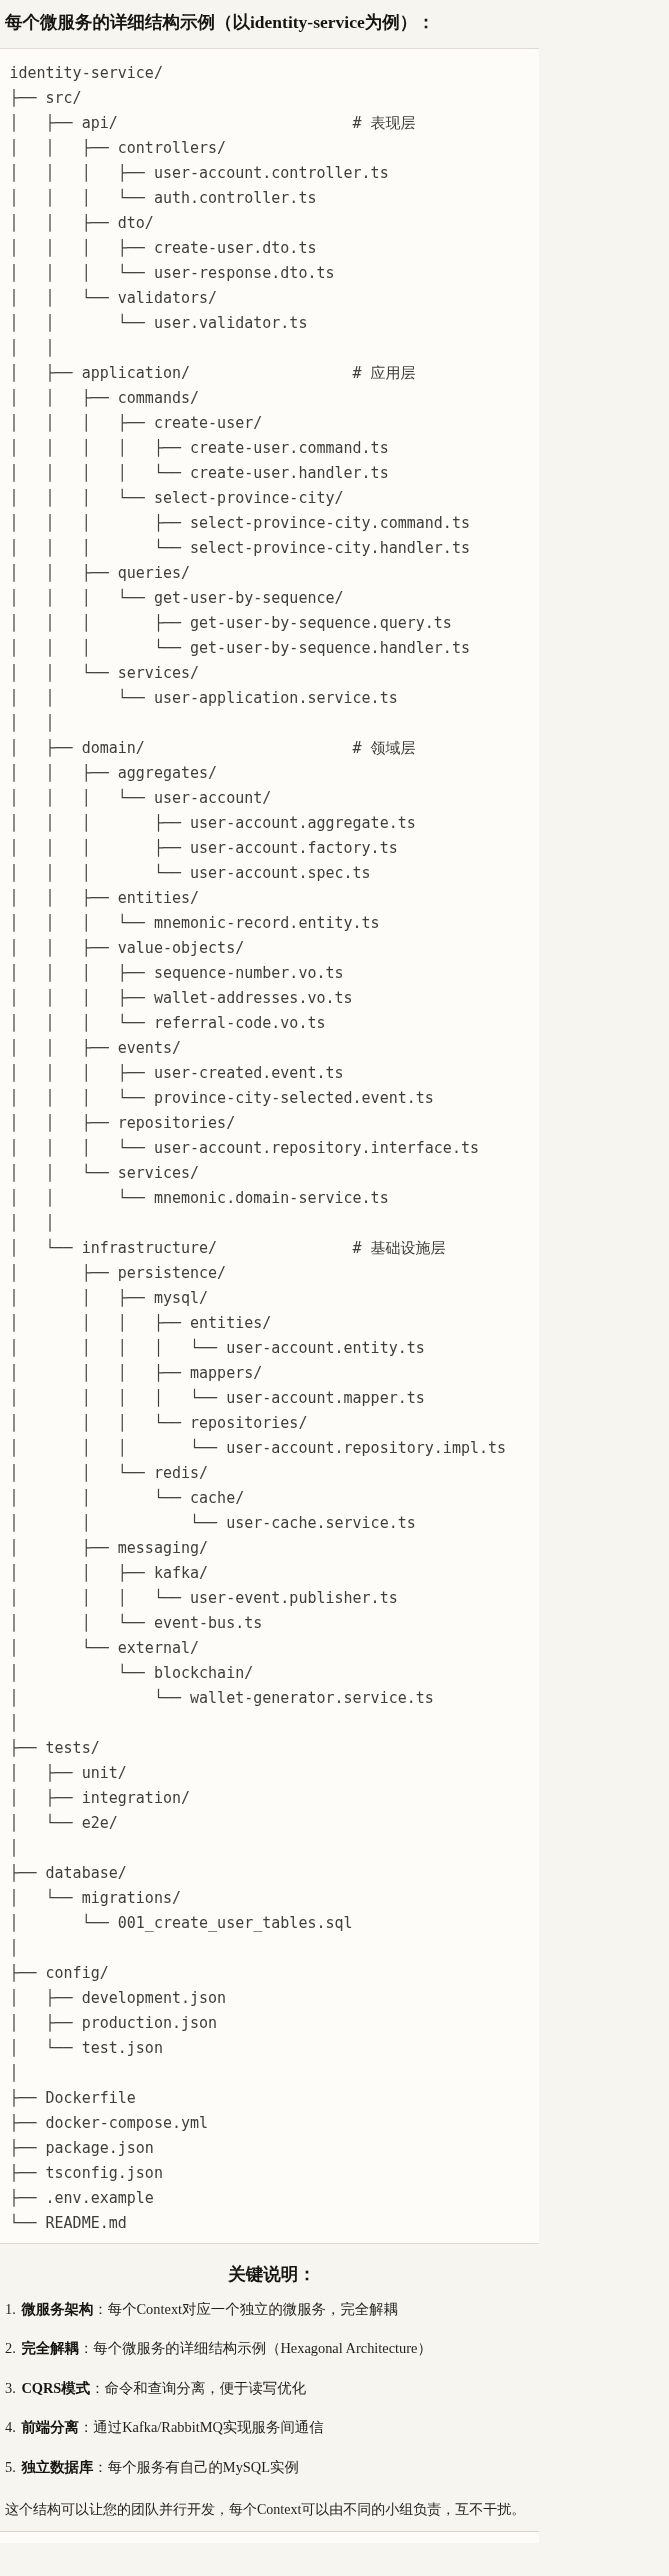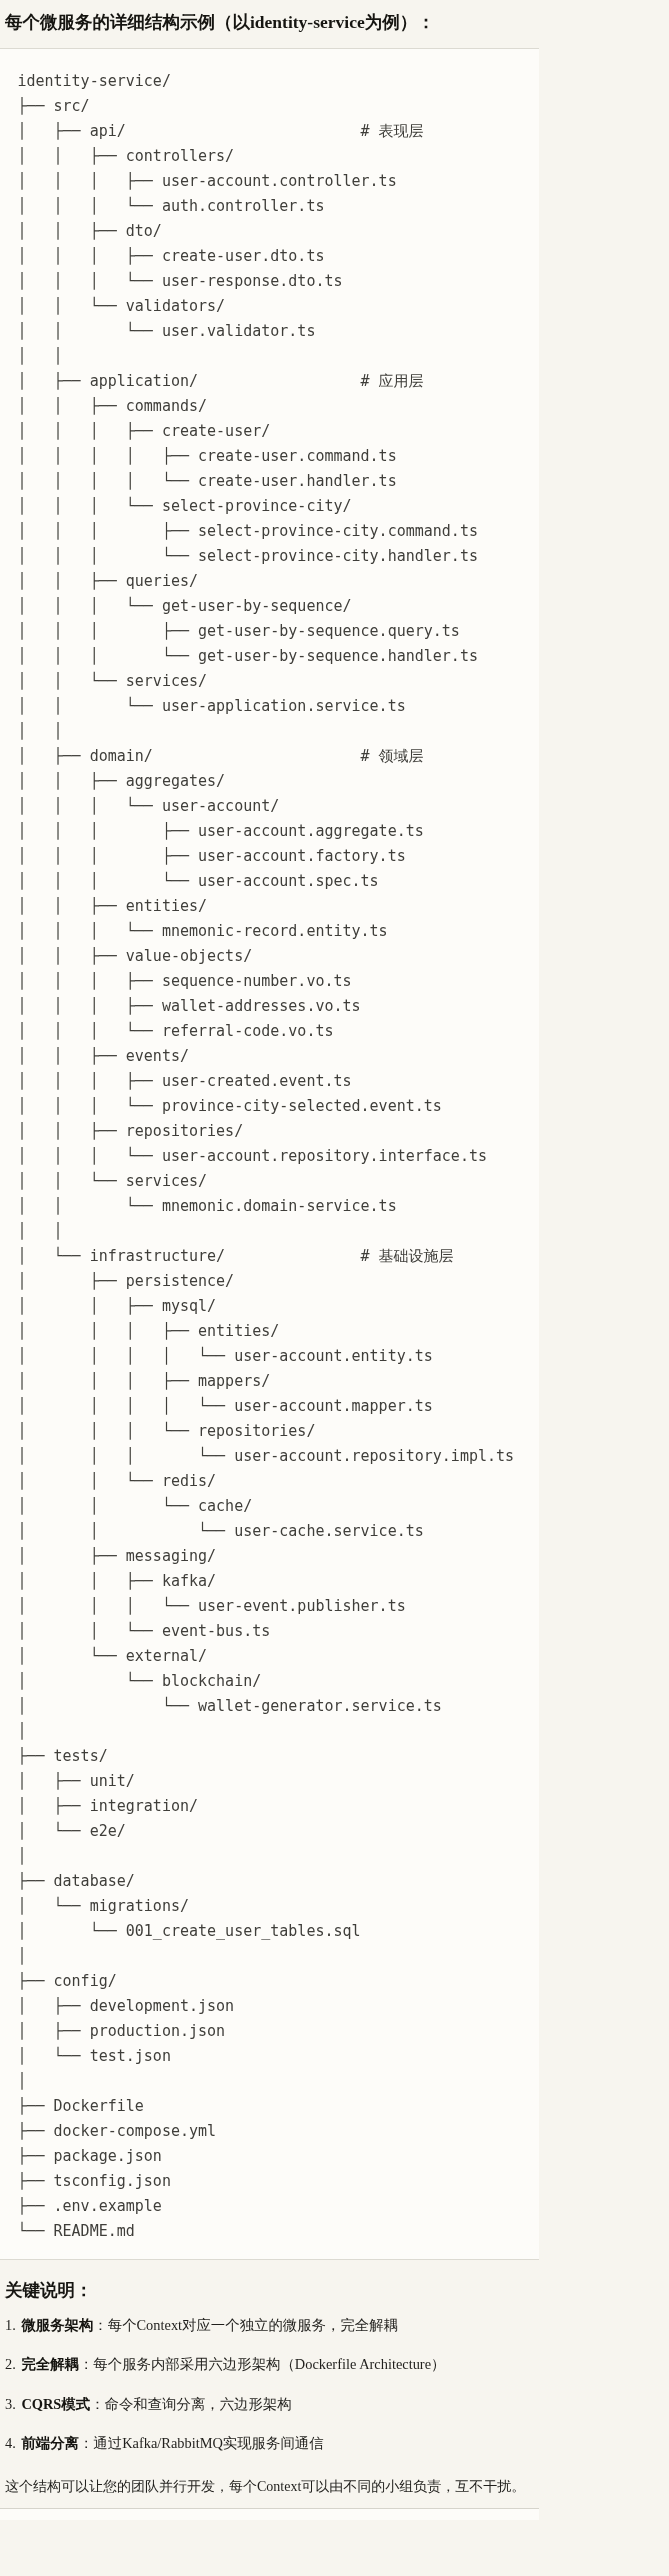--- a/index.html
+++ b/index.html
@@ -21,33 +21,34 @@
     color: #161511;
   }
   .code-card {
     margin-top: 12px;
     background: #fdfcf9;
     border-top: 0.6px solid #dcdad2;
     border-bottom: 0.6px solid #dcdad2;
     padding: 11.3px 5px 7.5px 9.4px;
   }
   pre.tree {
-    margin: 8px;
+    margin: 0;
     font-family: "DejaVu Sans Mono", "Liberation Mono", monospace;
     font-size: 15px;
     line-height: 25px;
     color: #3f3e3a;
     white-space: pre;
   }
   .notes-heading {
     font-size: 17.5px;
     font-weight: 700;
     line-height: 26px;
     margin: 17px 0 0 5px;
     color: #161511;
+    text-align: center;
   }
   .notes-list { margin: 10px 0 0 5px; }
   .note-item {
     font-size: 14.4px;
     line-height: 25px;
     margin-bottom: 14.4px;
     color: #201f1c;
   }
   .note-item .num { margin-right: 5.6px; }
   .note-item .label { font-weight: 700; color: #161511; }
@@ -158,23 +159,24 @@
 ├── package.json
 ├── tsconfig.json
 ├── .env.example
 └── README.md</pre>
   </div>
 
   <div class="notes-heading">关键说明：</div>
 
   <div class="notes-list">
     <div class="note-item"><span class="num">1.</span><span class="label">微服务架构</span><span>：</span><span>每个Context对应一个独立的微服务，完全解耦</span></div>
-    <div class="note-item"><span class="num">2.</span><span class="label">完全解耦</span><span>：</span><span>每个服务内部采用六边形架构（Dockerfile Architecture）</span></div>
-    <div class="note-item"><span class="num">3.</span><span class="label">CQRS模式</span><span>：</span><span>命令和查询分离，六边形架构</span></div>
+    <div class="note-item"><span class="num">2.</span><span class="label">完全解耦</span><span>：</span><span>每个微服务的详细结构示例（Hexagonal Architecture）</span></div>
+    <div class="note-item"><span class="num">3.</span><span class="label">CQRS模式</span><span>：</span><span>命令和查询分离，便于读写优化</span></div>
     <div class="note-item"><span class="num">4.</span><span class="label">前端分离</span><span>：</span><span>通过Kafka/RabbitMQ实现服务间通信</span></div>
+    <div class="note-item"><span class="num">5.</span><span class="label">独立数据库</span><span>：</span><span>每个服务有自己的MySQL实例</span></div>
   </div>
 
   <div class="footer-note">这个结构可以让您的团队并行开发，每个Context可以由不同的小组负责，互不干扰。</div>
 
   <div class="next-edge"></div>
 
 </div>
 
 
 </body></html>

